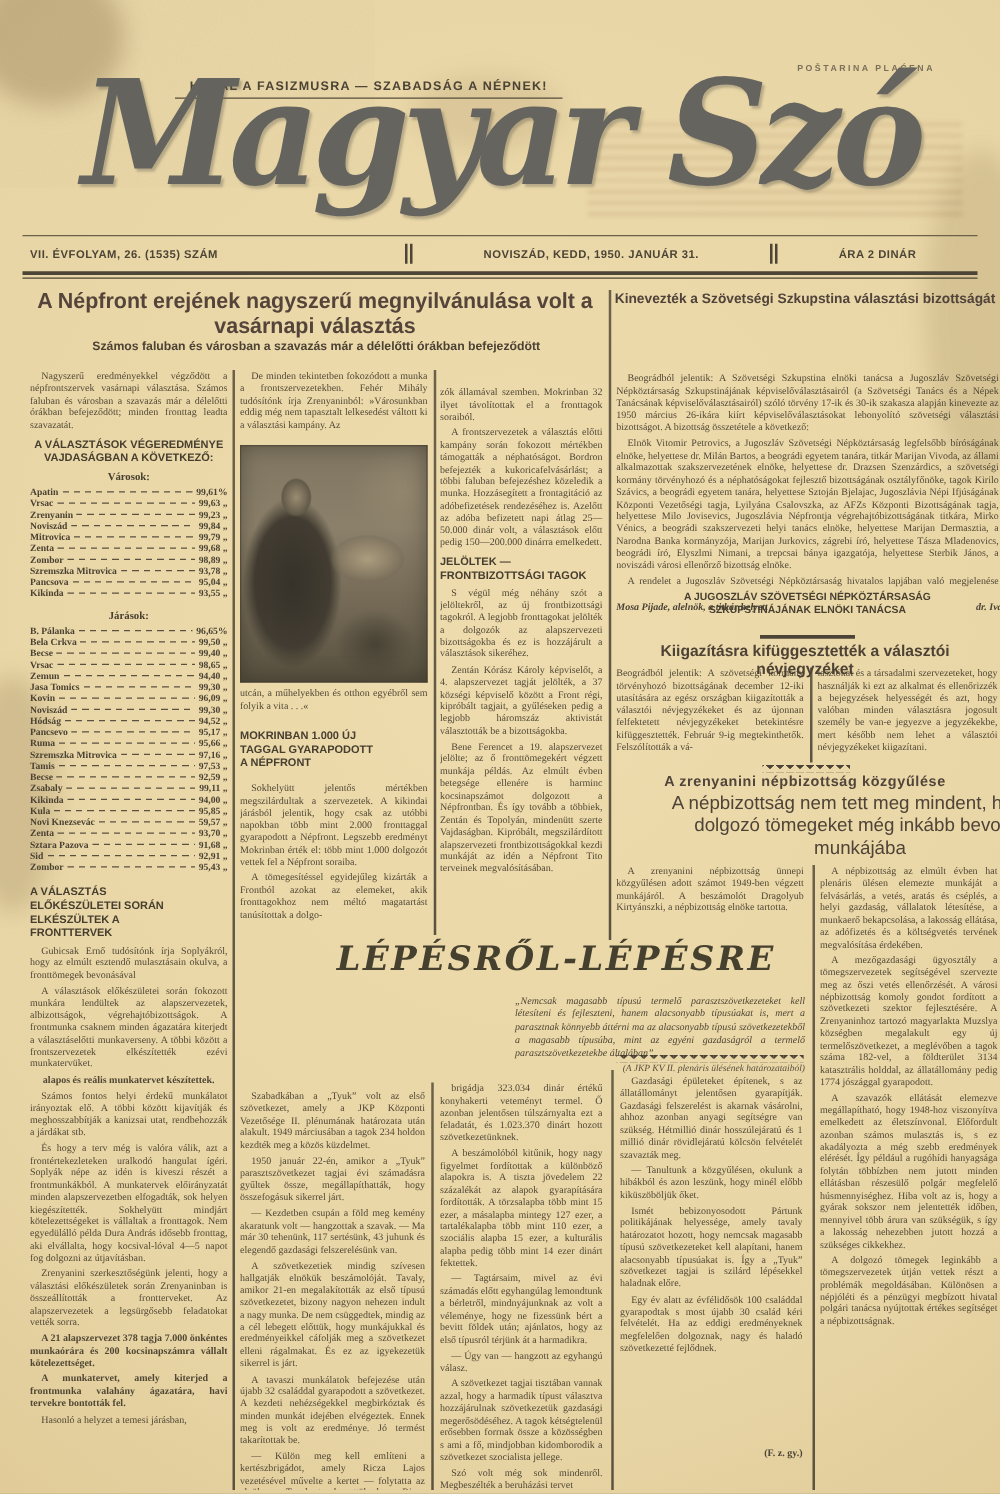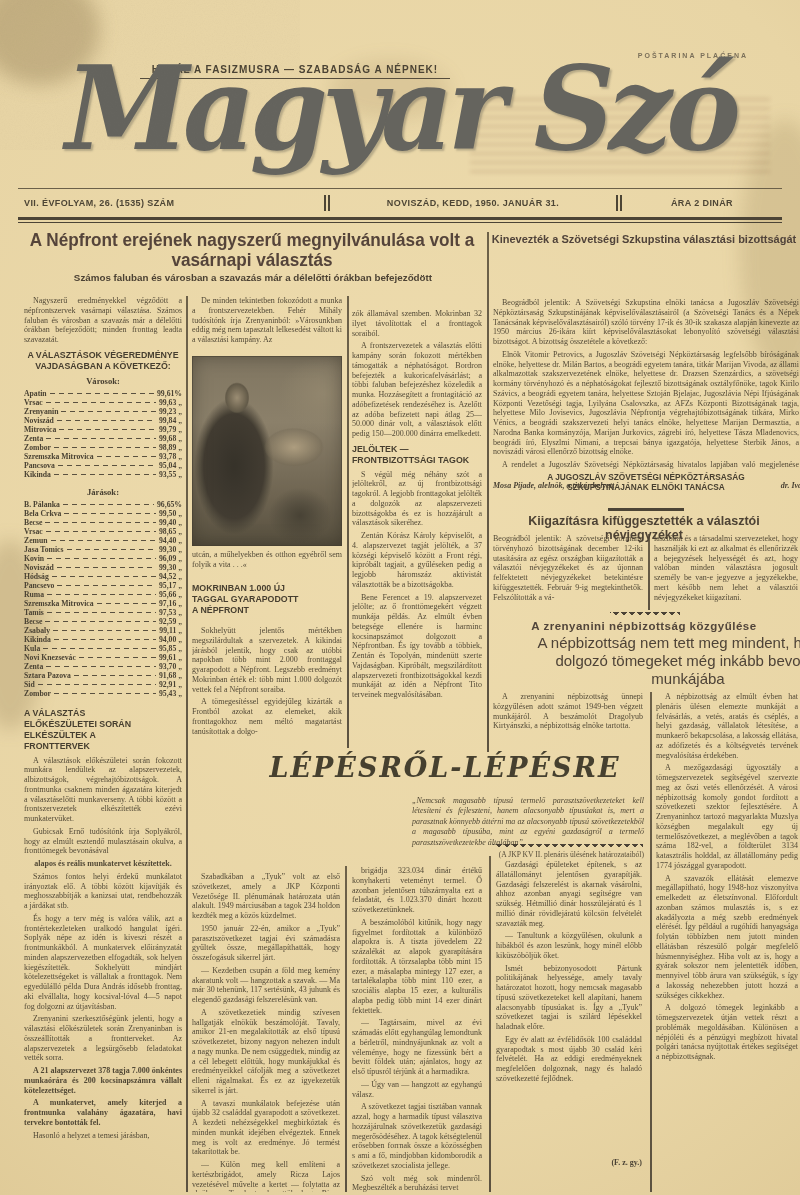--- a/index.html
+++ b/index.html
@@ -38,21 +38,21 @@
   .col p.boldp{font-weight:bold;}
   .col p.centerp{text-align:center;text-indent:0;font-weight:bold;}
   .subhd{font-family:"Liberation Sans",sans-serif;font-weight:bold;font-size:8.8px;line-height:1.25;
     color:#463e2f;margin:5px 0 4px;text-align:center;}
   .subhd.left{text-align:left;}
   .lbl{font-weight:bold;font-size:8.6px;text-align:center;margin:4px 0 3px;color:#463e2f;}
   .vote-row{display:flex;align-items:baseline;font-size:7.7px;line-height:9px;font-weight:bold;color:#4a4233;}
   .leader{flex:1;height:1.3px;margin:0 3px;align-self:center;
     background:repeating-linear-gradient(90deg,#5a5140 0 5px,transparent 5px 9px);}
   .quote{font-style:italic;font-size:8px;line-height:1.3;text-align:justify;color:rgba(70,61,44,.95);}
-  .qsrc{font-size:7.6px;text-align:right;color:rgba(70,61,44,.9);margin-top:2px;}
+  .qsrc{font-style:italic;font-size:7.6px;text-align:right;color:rgba(70,61,44,.9);margin-top:2px;}
   .sig-row{display:flex;justify-content:space-between;font-size:8px;font-weight:bold;color:#4a4234;}
   .org{font-family:"Liberation Sans",sans-serif;font-weight:bold;font-size:8.3px;line-height:1.25;text-align:center;color:#473f30;}
   .article-sig{font-size:8px;font-weight:bold;text-align:right;color:#4a4234;}
   
   .vrule{width:1.5px;background:linear-gradient(#6d6149,#5c5240);}
   .zigzag{height:6px;background:
     linear-gradient(135deg,#4c4336 25%,transparent 25%) -2px 0/8px 6px repeat-x,
     linear-gradient(225deg,#4c4336 25%,transparent 25%) -2px 0/8px 6px repeat-x;}
   .photo{background:
     radial-gradient(40px 26px at 68% 48%, rgba(170,155,125,.9), rgba(110,100,80,.4) 70%, transparent 75%),
@@ -272,21 +272,21 @@
 
         <div class="vote-row">
           <span>Kula</span>
           <span class="leader"></span>
           <span>95,85 „</span>
         </div>
 
         <div class="vote-row">
           <span>Novi Knezsevác</span>
           <span class="leader"></span>
-          <span>99,61 „</span>
+          <span>59,57 „</span>
         </div>
 
         <div class="vote-row">
           <span>Zenta</span>
           <span class="leader"></span>
           <span>93,70 „</span>
         </div>
 
         <div class="vote-row">
           <span>Sztara Pazova</span>
@@ -300,22 +300,22 @@
           <span>92,91 „</span>
         </div>
 
         <div class="vote-row">
           <span>Zombor</span>
           <span class="leader"></span>
           <span>95,43 „</span>
         </div>
       </div>
     <div class="subhd left" style="margin-top:10px;width:120px;">A VÁLASZTÁS ELŐKÉSZÜLETEI SORÁN ELKÉSZÜLTEK A FRONTTERVEK</div>
+    <p>Gubicsak Ernő tudósítónk írja Soplyákról, hogy az elmúlt esztendő mulasztásain okulva, a fronttömegek bevonásával</p>
     <p>A választások előkészületei során fokozott munkára lendültek az alapszervezetek, albizottságok, végrehajtóbizottságok. A frontmunka csaknem minden ágazatára kiterjedt a választáselőtti munkaverseny. A többi között a frontszervezetek elkészítették ezévi munkatervüket.</p>
-    <p>Gubicsak Ernő tudósítónk írja Soplyákról, hogy az elmúlt esztendő mulasztásain okulva, a fronttömegek bevonásával</p>
     <p class="centerp">alapos és reális munkatervet készítettek.</p>
     <p>Számos fontos helyi érdekű munkálatot irányoztak elő. A többi között kijavítják és meghosszabbítják a kanizsai utat, rendbehozzák a járdákat stb.</p>
     <p>És hogy a terv még is valóra válik, azt a frontértekezleteken uralkodó hangulat ígéri. Soplyák népe az idén is kiveszi részét a frontmunkákból. A munkatervek előirányzatát minden alapszervezetben elfogadták, sok helyen kiegészítették. Sokhelyütt mindjárt kötelezettségeket is vállaltak a fronttagok. Nem egyedülálló példa Dura András idősebb fronttag, aki elvállalta, hogy kocsival-lóval 4—5 napot fog dolgozni az útjavításban.</p>
     <p>Zrenyanini szerkesztőségünk jelenti, hogy a választási előkészületek során Zrenyaninban is összeállították a frontterveket. Az alapszervezetek a legsürgősebb feladatokat vették sorra.</p>
     <p class="boldp">A 21 alapszervezet 378 tagja 7.000 önkéntes munkaórára és 200 kocsinapszámra vállalt kötelezettséget.</p>
     <p class="boldp">A munkatervet, amely kiterjed a frontmunka valahány ágazatára, havi tervekre bontották fel.</p>
     <p>Hasonló a helyzet a temesi járásban,</p>
   </div>
 
   <div class="abs col" style="left:192px;top:296px;width:150px;height:58px;">

